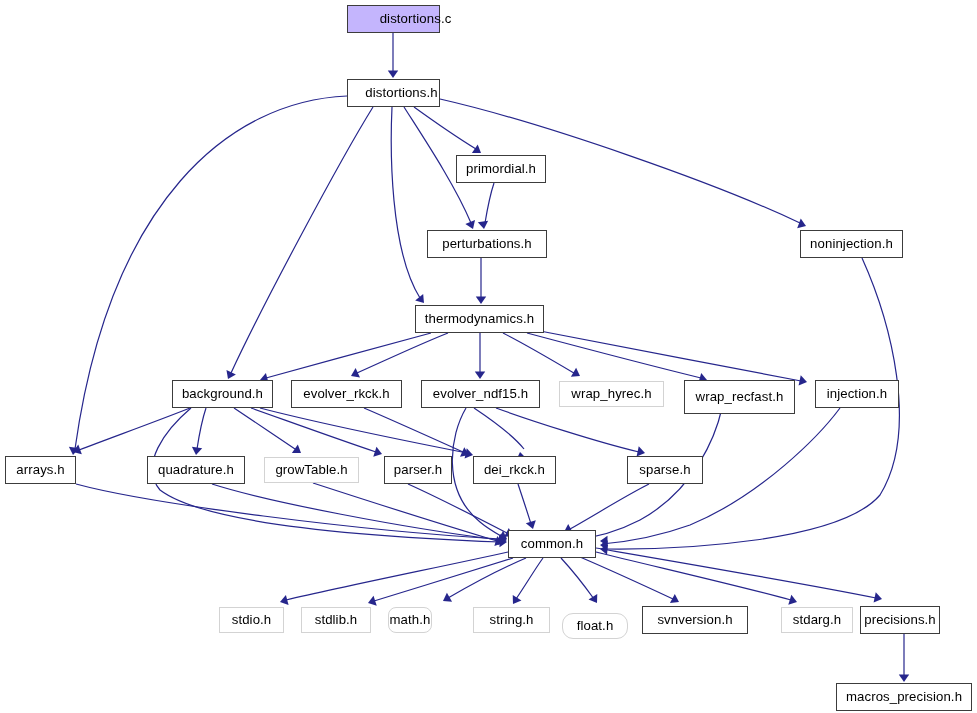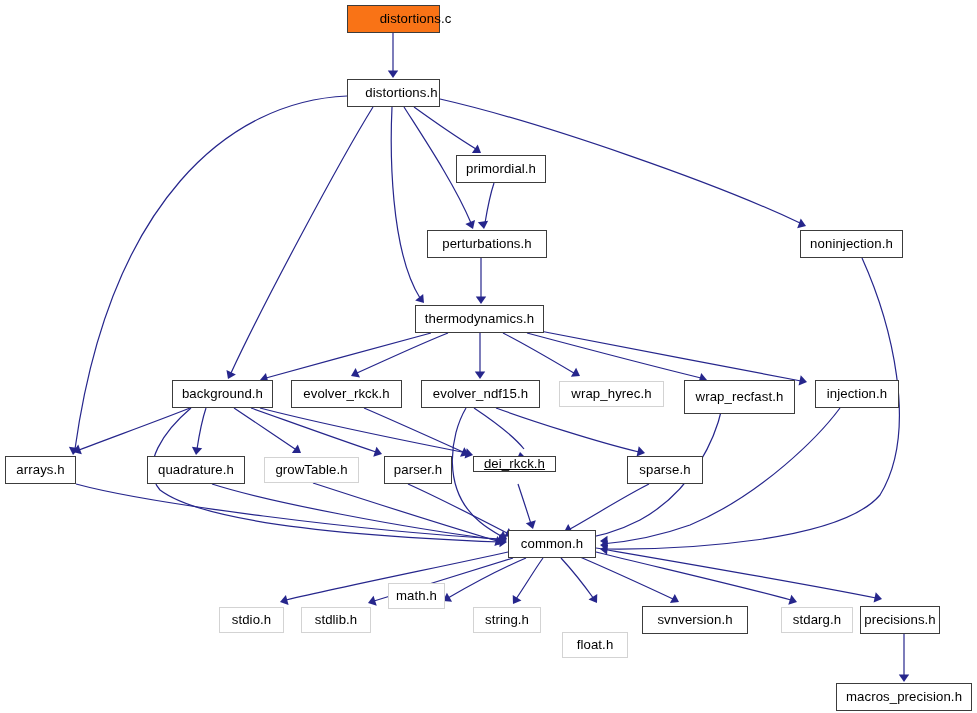--- a/index.html
+++ b/index.html
@@ -44,21 +44,21 @@
     white-space: nowrap;
     letter-spacing: 0.1px;
   }
   .node.solid {
     border: 1.4px solid #3c3c3c;
   }
   .node.light {
     border: 1.2px solid #d3d3d3;
   }
   .node.current {
-    background: #f97316;
+    background: #c4b5fd;
     border: 1.4px solid #3c3c3c;
     padding-left: 44px;
   }
   .node-label {
     pointer-events: none;
   }
 </style>
 </head>
 <body>
 
@@ -193,42 +193,42 @@
       </div>
       <div class="node solid" style="left: 147px; top: 456px; width: 98px; height: 28px;">
         <span class="node-label">quadrature.h</span>
       </div>
       <div class="node light" style="left: 264px; top: 457px; width: 95px; height: 26px;">
         <span class="node-label">growTable.h</span>
       </div>
       <div class="node solid" style="left: 384px; top: 456px; width: 68px; height: 28px;">
         <span class="node-label">parser.h</span>
       </div>
-      <div class="node solid" style="left: 473px; top: 456px; width: 83px; height: 16px; text-decoration: underline;">
+      <div class="node solid" style="left: 473px; top: 456px; width: 83px; height: 28px;">
         <span class="node-label">dei_rkck.h</span>
       </div>
       <div class="node solid" style="left: 627px; top: 456px; width: 76px; height: 28px;">
         <span class="node-label">sparse.h</span>
       </div>
       <div class="node solid" style="left: 508px; top: 530px; width: 88px; height: 28px;">
         <span class="node-label">common.h</span>
       </div>
       <div class="node light" style="left: 219px; top: 607px; width: 65px; height: 26px;">
         <span class="node-label">stdio.h</span>
       </div>
       <div class="node light" style="left: 301px; top: 607px; width: 70px; height: 26px;">
         <span class="node-label">stdlib.h</span>
       </div>
-      <div class="node light" style="left: 388px; top: 583px; width: 57px; height: 26px;">
+      <div class="node light" style="left: 388px; top: 607px; width: 44px; height: 26px; border-radius: 8px;">
         <span class="node-label">math.h</span>
       </div>
-      <div class="node light" style="left: 473px; top: 607px; width: 68px; height: 26px; justify-content: center;">
+      <div class="node light" style="left: 473px; top: 607px; width: 77px; height: 26px; justify-content: center;">
         <span class="node-label">string.h</span>
       </div>
-      <div class="node light" style="left: 562px; top: 632px; width: 66px; height: 26px;">
+      <div class="node light" style="left: 562px; top: 613px; width: 66px; height: 26px; border-radius: 11px;">
         <span class="node-label">float.h</span>
       </div>
       <div class="node solid" style="left: 642px; top: 606px; width: 106px; height: 28px;">
         <span class="node-label">svnversion.h</span>
       </div>
       <div class="node light" style="left: 765px; top: 607px; width: 72px; height: 26px; margin-left: 16px;">
         <span class="node-label">stdarg.h</span>
       </div>
       <div class="node solid" style="left: 860px; top: 606px; width: 80px; height: 28px;">
         <span class="node-label">precisions.h</span>

